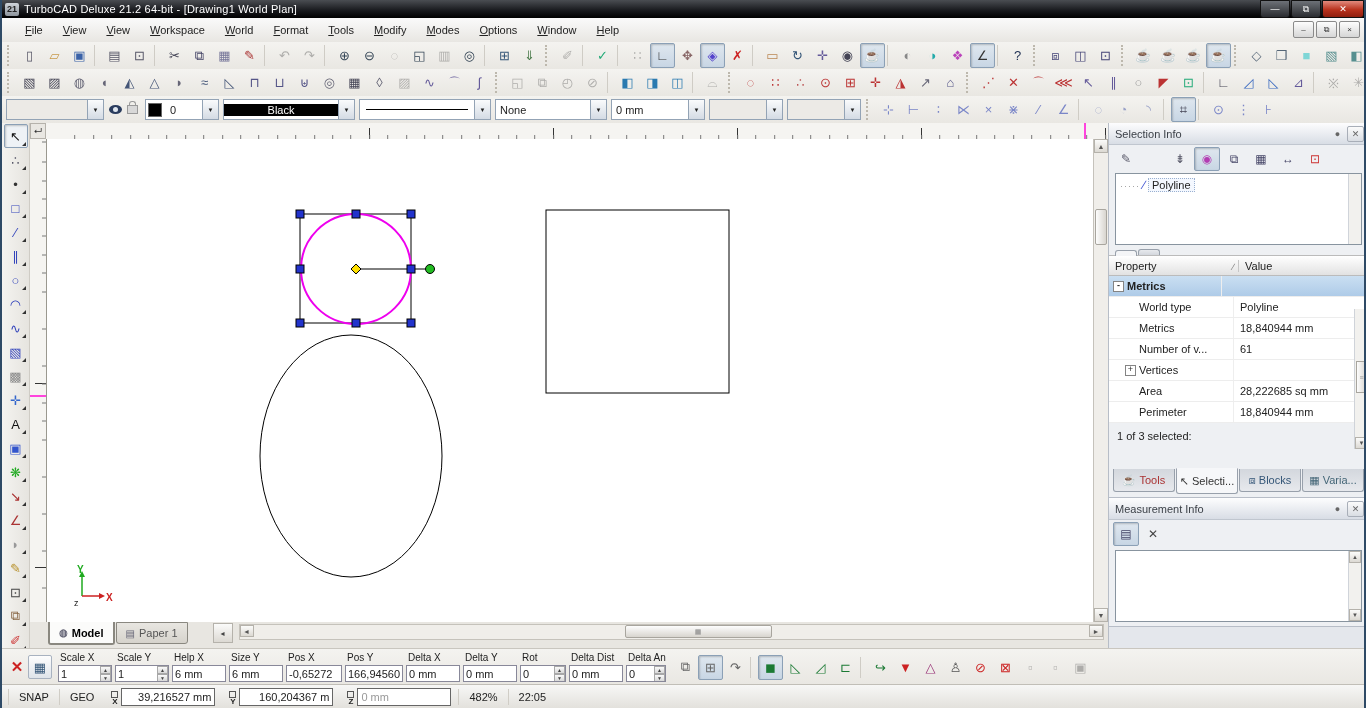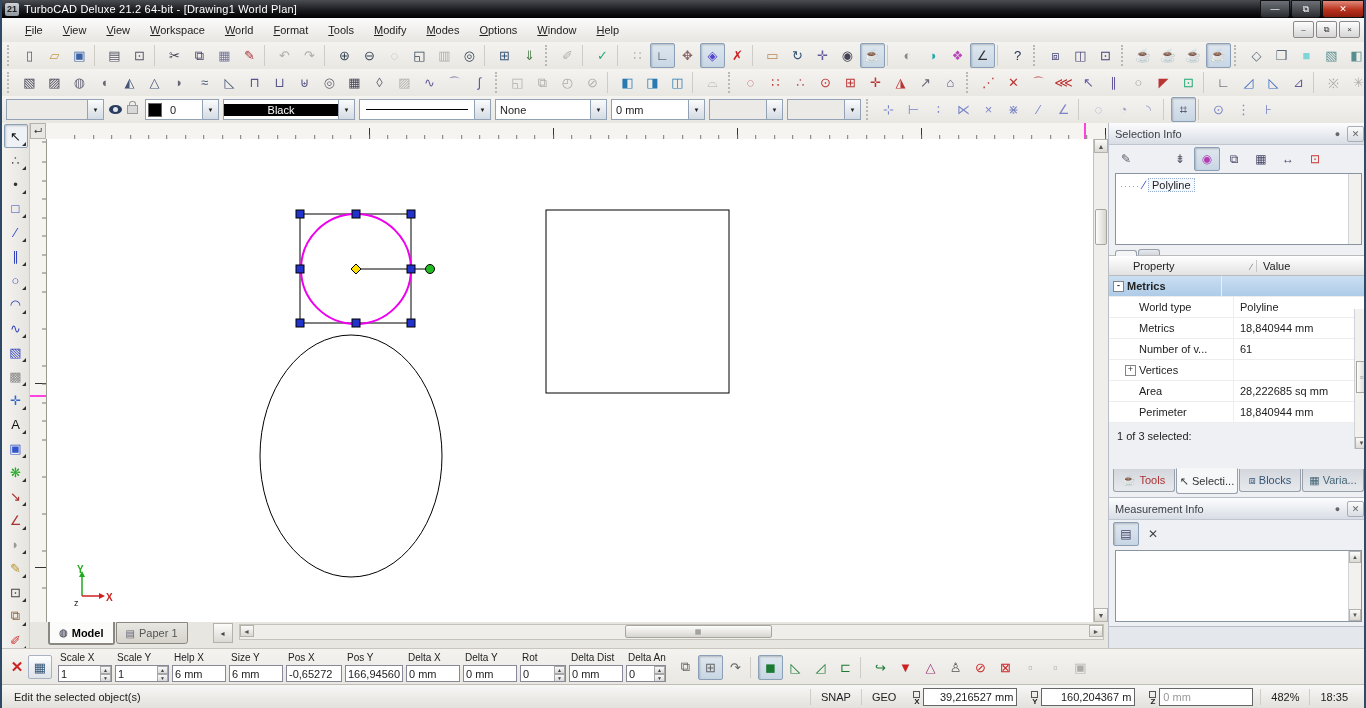--- a/index.html
+++ b/index.html
@@ -107,21 +107,21 @@
   .ptb .alltxt{font-weight:bold;font-size:11px;color:#111;margin-top:40px;}
   .listbox{margin:0 6px;height:62px;background:#fff;border:1px solid #88949f;display:flex;align-items:flex-start;padding:4px;position:relative;}
   .listbox .tree{color:#999;font-size:9px;letter-spacing:1px;margin-top:3px;}
   .listbox .licon{color:#3a4fd0;margin:0 3px;font-size:12px;}
   .listbox .llabel{border:1px dotted #9ab0d0;padding:0 3px;background:#f4f8ff;}
   .lb-sb{position:absolute;right:0;top:0;bottom:0;width:12px;border-left:1px solid #d0d4da;background:#f2f1ee;}
   .ptabs{display:flex;padding:4px 6px 0;gap:1px;}
   .ptab{padding:2px 10px;border:1px solid #98a0ab;border-bottom:none;background:linear-gradient(#e7e9ed,#d3d7dd);border-radius:3px 3px 0 0;color:#444;}
   .ptab.active{background:#f4f5f7;font-weight:normal;color:#000;position:relative;top:1px;padding-bottom:3px;}
   .phead{display:flex;height:19px;background:linear-gradient(#ffffff,#e2e2e2);border:1px solid #bbb;border-left:none;border-right:none;align-items:center;}
-  .phead .hc1{width:130px;padding-left:6px;border-right:1px solid #c6c6c6;display:flex;align-items:flex-end;box-sizing:border-box;margin-left:18px;}
+  .phead .hc1{width:130px;padding-left:6px;border-right:1px solid #c6c6c6;display:flex;align-items:flex-end;box-sizing:border-box;}
   .phead .hsort{margin-left:auto;margin-right:4px;color:#777;font-size:9px;}
   .phead .hc2{padding-left:6px;flex:1;}
   #prows{background:#fff;position:relative;}
   .prow{display:flex;align-items:center;height:20px;border-bottom:1px solid #ededed;background:#fff;}
   .pexp{width:9px;height:9px;border:1px solid #848484;font-size:9px;line-height:7px;text-align:center;margin:0 3px 0 4px;background:#fff;flex:none;color:#333;}
   .pexp:empty{border-color:transparent;background:transparent;}
   .prow .plabel{width:112px;flex:none;overflow:hidden;white-space:nowrap;align-self:stretch;display:flex;align-items:center;border-right:1px solid #eee;}
   .prow .pvalue{padding-left:6px;white-space:nowrap;overflow:hidden;flex:1;}
   .prow.lvl1{padding-left:12px;}
   .prow.selected{background:linear-gradient(#cadff2,#aecbe8);}
@@ -1083,21 +1083,20 @@
         <span class="tbtn disabled">
           <i>▫</i>
         </span>
         <span class="tbtn disabled">
           <i>▣</i>
         </span>
       </span>
   </div>
 
   <div id="statusbar">
-    <span class="msg">Edit the selected object(s)</span>
     <span class="sseg">SNAP</span>
     <span class="sseg">GEO</span>
     <span class="coordgrp">
       <span class="xyzbadge">
           <span class="bx"></span>
           <b>X</b>
         </span>
       <span class="coordfield">39,216527 mm</span>
     </span>
     <span class="coordgrp">
@@ -1108,16 +1107,16 @@
       <span class="coordfield">160,204367 m</span>
     </span>
     <span class="coordgrp">
       <span class="xyzbadge">
           <span class="bx"></span>
           <b>Z</b>
         </span>
       <span class="coordfield gray">0 mm</span>
     </span>
     <span class="sseg">482%</span>
-    <span class="sseg">18:35</span>
+    <span class="sseg">22:05</span>
   </div>
 
 </div>
 
 </body></html>

